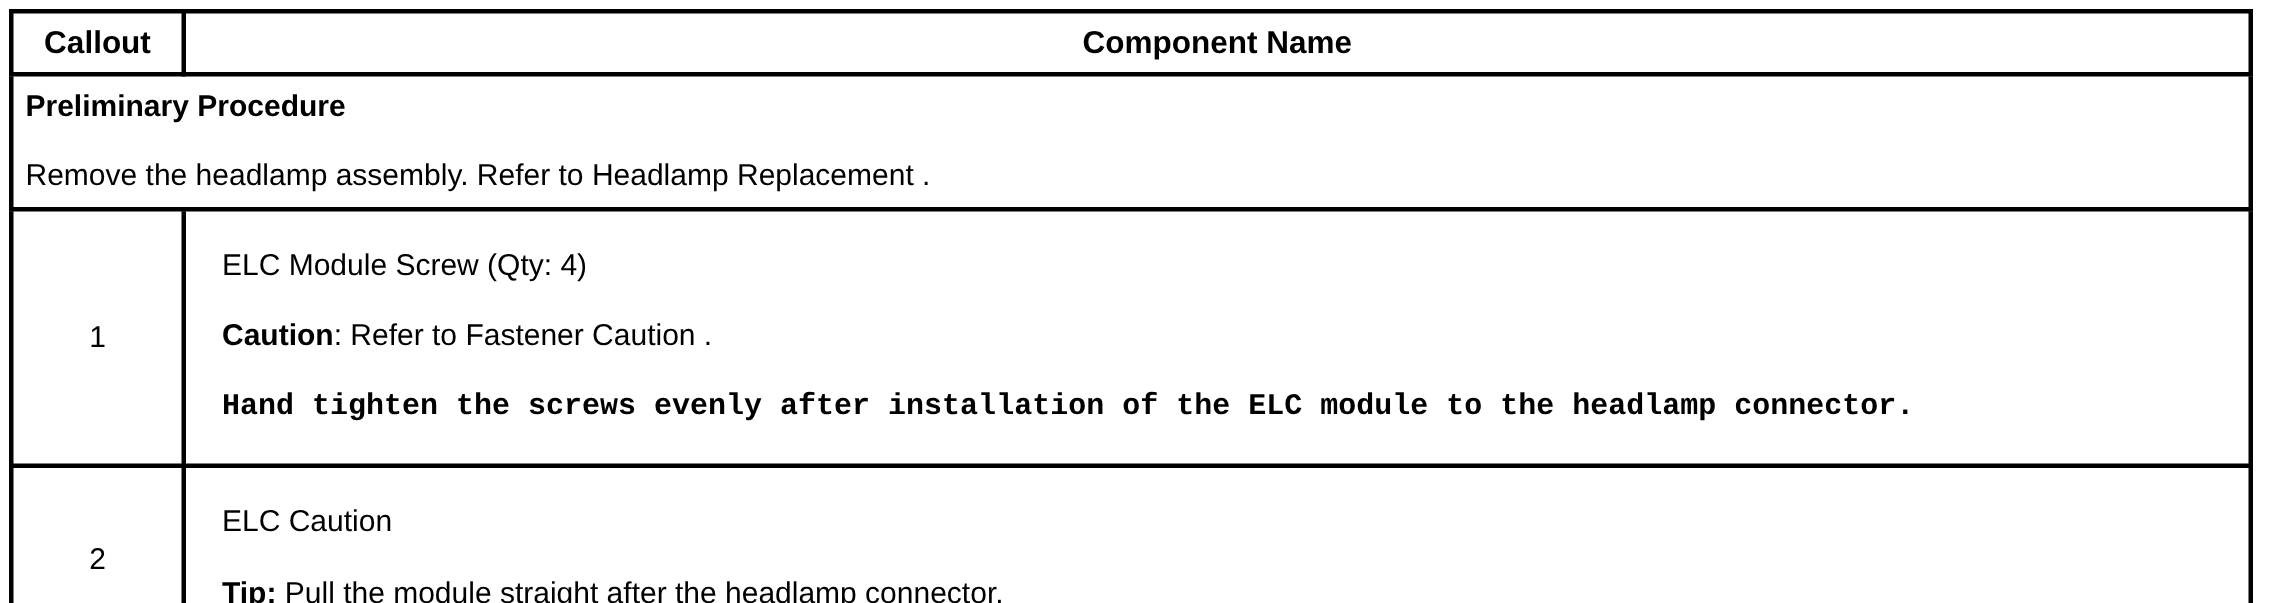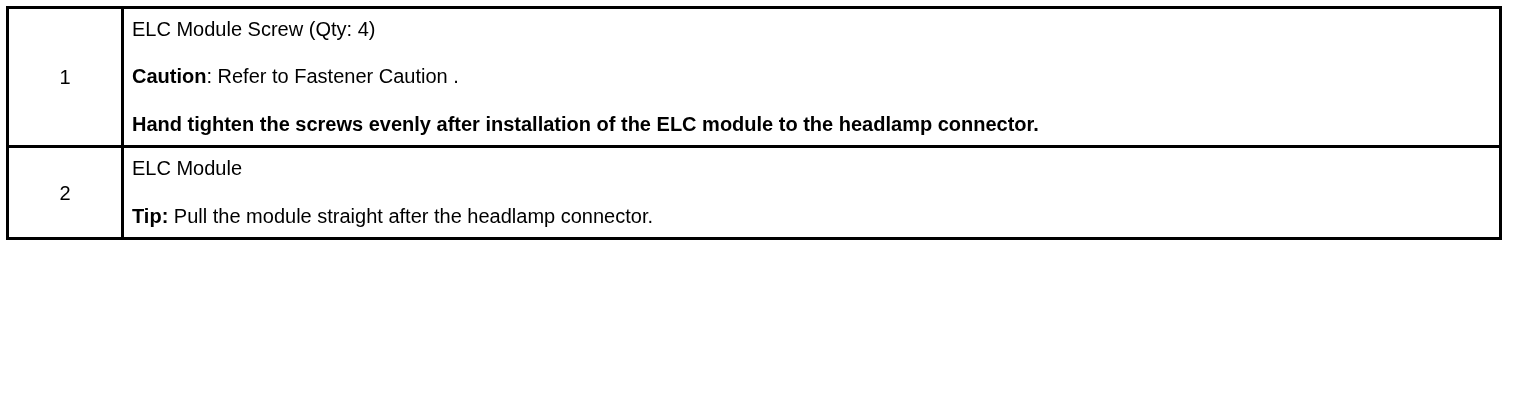--- a/index.html
+++ b/index.html
@@ -92,60 +92,71 @@
     font-weight: normal;
     line-height: 1;
   }
   .detail-cell {
     padding: 9px 10px 10px 8px !important;
   }
   .detail-line {
     font-size: 20px;
     line-height: 1.12;
     font-weight: normal;
-    margin: 0;
+    margin: 16px;
   }
   .detail-line + .detail-line {
     margin-top: 25px;
   }
   .lead {
     font-weight: bold;
     text-align: center;
   }
   .strong-line {
     font-weight: bold;
+    font-family: Liberation Mono, monospace;
   }
 </style>
 </head>
 <body>
 
 <div class="sheet">
 
   <table class="component-table">
     <colgroup>
       <col class="col-callout">
       <col class="col-name">
     </colgroup>
     <tbody>
 
+      <tr>
+        <td class="hdr-callout">Callout</td>
+        <td class="hdr-name">Component Name</td>
+      </tr>
 
+      <tr>
+        <td class="prelim-cell" colspan="2">
+          <p class="prelim-title">Preliminary Procedure</p>
+          <p class="prelim-text">Remove the headlamp assembly. Refer to Headlamp Replacement .</p>
+        </td>
+      </tr>
 
       <tr>
         <td class="callout-num">1</td>
         <td class="detail-cell">
           <p class="detail-line">ELC Module Screw (Qty: 4)</p>
           <p class="detail-line"><span class="lead">Caution</span><span>: Refer to Fastener Caution .</span></p>
           <p class="detail-line strong-line">Hand tighten the screws evenly after installation of the ELC module to the headlamp connector.</p>
         </td>
       </tr>
 
       <tr>
         <td class="callout-num">2</td>
         <td class="detail-cell">
-          <p class="detail-line">ELC Module</p>
+          <p class="detail-line">ELC Caution</p>
           <p class="detail-line"><span class="lead">Tip:</span><span> Pull the module straight after the headlamp connector.</span></p>
         </td>
       </tr>
 
     </tbody>
   </table>
 
 </div>
 
 </body></html>

